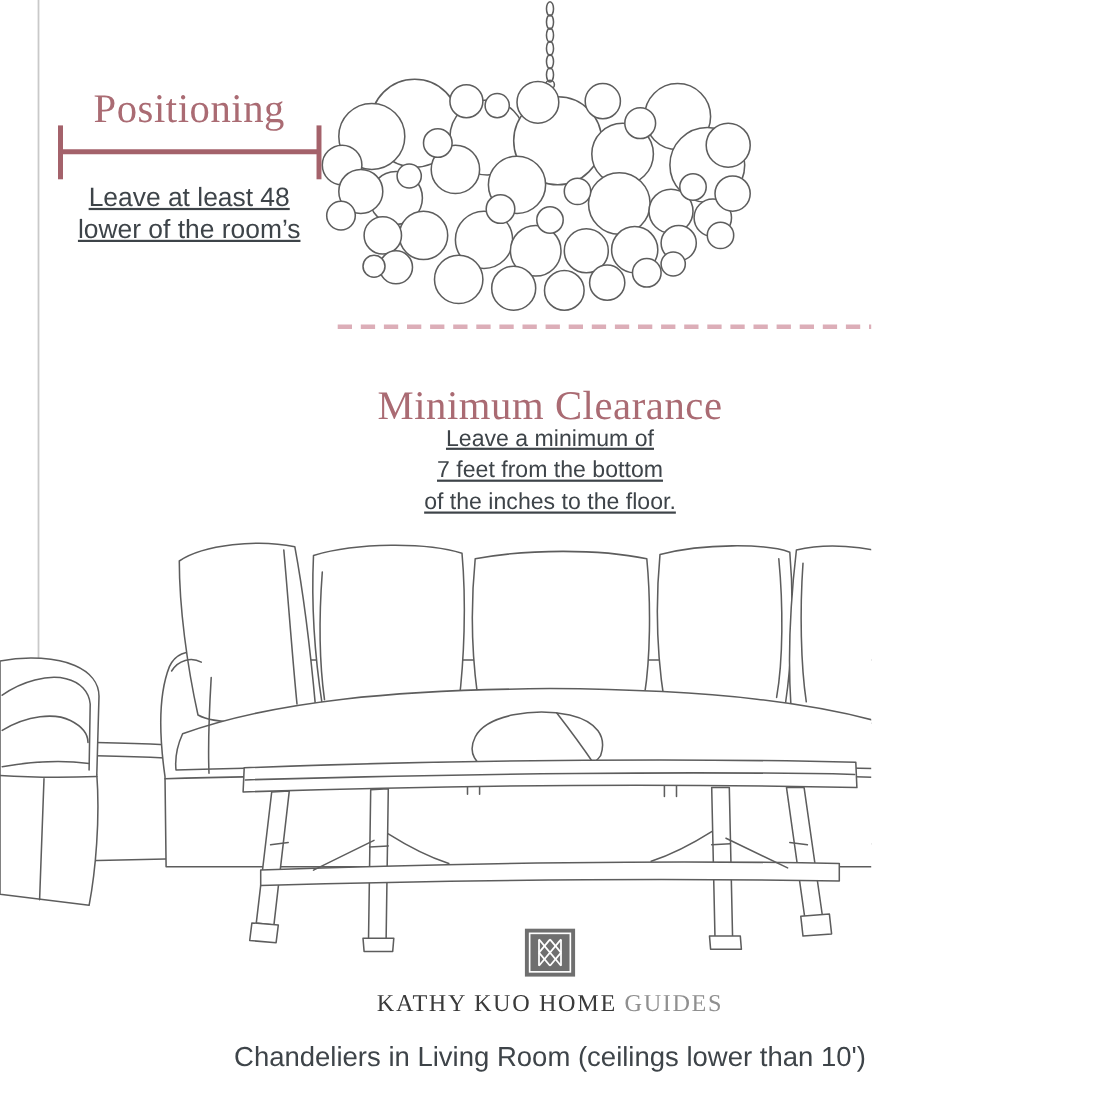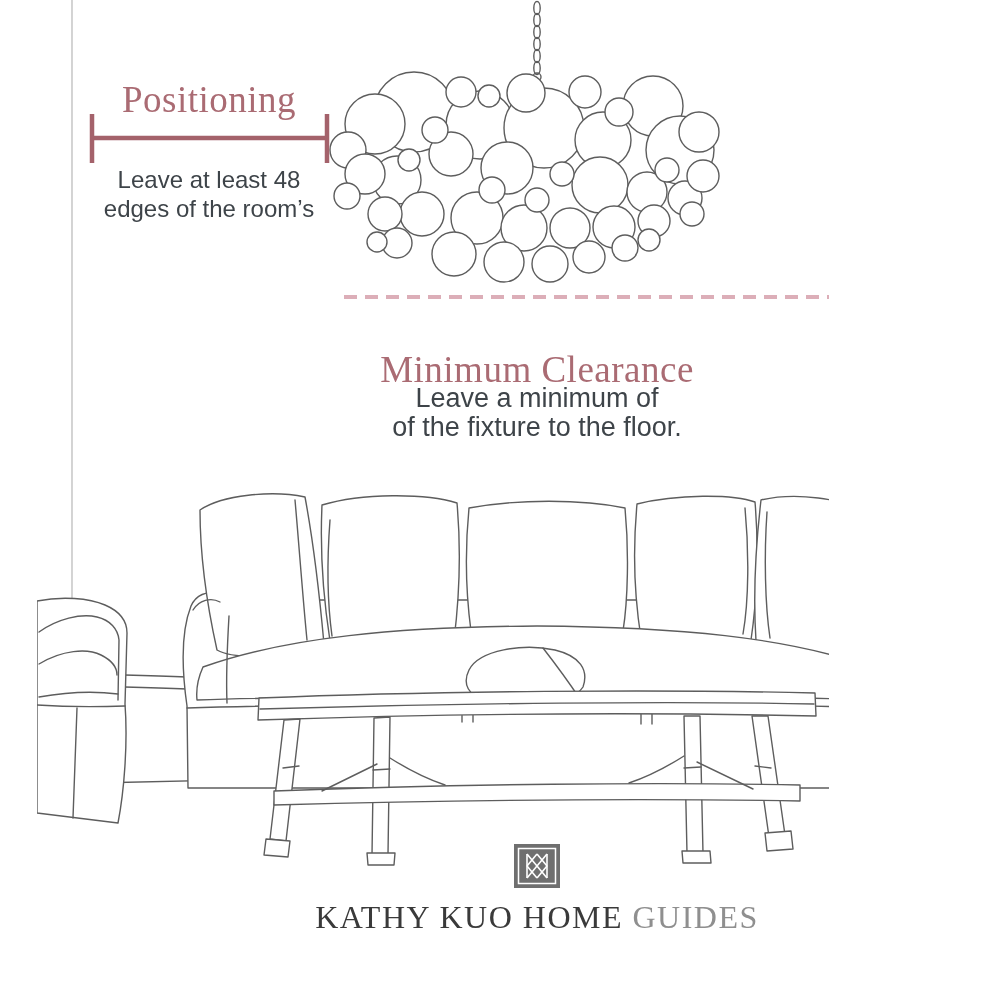--- a/index.html
+++ b/index.html
@@ -1,32 +1,32 @@
 <!DOCTYPE html>
 <html style="--accent: #a4626b; --accent-light: #dcaeb8; --heading: #aa6b73; --text: #3e4449; --sketch: #5d5d5d; --wall: #c9c9c9; --brand-dark: #3a3a3a; --brand-light: #8f8f8f; --logo-bg: #6f6f6f;"><head>
 <meta charset="utf-8">
 <style>
   html,body { margin:0; padding:0; background:#fff; }
   .canvas {
     position:relative; width:792px; height:1000px; background:#fff;
-    overflow:hidden; font-family:"Liberation Sans", sans-serif;margin-left:37px;
+    overflow:hidden; font-family:"Liberation Sans", sans-serif;
   }
   .heading {
     position:absolute; transform:translateX(-50%);
     font-family:"Liberation Serif", serif;
     font-size:37px; color:var(--heading); white-space:nowrap; letter-spacing:0.5px;
   }
   .body-text {
     position:absolute; transform:translateX(-50%);
-    color:var(--text); text-align:center; font-size:24px; line-height:29px;
-  }
-  .body-text.small { font-size:27px; }
+    color:var(--text); text-align:center; font-size:24px; line-height:29px;text-decoration:underline;
+  }
+  .body-text.small { font-size:21px; }
   .brand {
     position:absolute; left:500px; top:899px; transform:translateX(-50%);
-    font-family:"Liberation Serif", serif; font-size:32px; letter-spacing:1.5px;
+    font-family:"Liberation Serif", serif; font-size:22px; letter-spacing:1.5px;
     color:var(--brand-dark); white-space:nowrap;
   }
   .brand .lite { color:var(--brand-light); }
   .caption {
     position:absolute; left:500px; top:947px; transform:translateX(-50%);
     color:var(--text); font-size:25px; white-space:nowrap;
   }
   svg.scene { position:absolute; left:0; top:0; }
   .sk  { fill:none; stroke:var(--sketch); stroke-width:1.4; stroke-linecap:round; stroke-linejoin:round; }
   .skf { fill:#ffffff; stroke:var(--sketch); stroke-width:1.4; stroke-linecap:round; stroke-linejoin:round; }
@@ -197,28 +197,29 @@
       <line class="rulerV" x1="839" y1="296" x2="893" y2="296"></line>
       <line class="rulerV" x1="865" y1="296" x2="865" y2="870"></line>
       <line class="rulerV" x1="838" y1="870" x2="894" y2="870"></line>
     </g>
   </svg>
 
   <div class="heading" style="left:172px; top:78px;">Positioning</div>
 
   <div class="body-text" style="left:172px; top:165px;">
     <div>Leave at least 48</div>
-    <div>edges of the room’s</div>
+    <div>lower of the room’s</div>
   </div>
 
   <div class="heading" style="left:500px; top:348px;">Minimum Clearance</div>
 
   <div class="body-text small" style="left:500px; top:384px;">
     <div>Leave a minimum of</div>
-    <div>of the fixture to the floor.</div>
+    <div>7 feet from the bottom</div>
+    <div>of the inches to the floor.</div>
   </div>
 
   <svg class="logo" width="46" height="44" viewBox="0 0 46 44">
     <rect x="0" y="0" width="46" height="44" fill="var(--logo-bg)"></rect>
     <rect x="4.5" y="4.5" width="37" height="35" fill="none" stroke="#ffffff" stroke-width="1.5"></rect>
     <g stroke="#ffffff" stroke-width="1.6" fill="none">
       <line x1="13" y1="10" x2="13" y2="34"></line>
       <line x1="33" y1="10" x2="33" y2="34"></line>
       <line x1="13" y1="10" x2="33" y2="34"></line>
       <line x1="33" y1="10" x2="13" y2="34"></line>
@@ -227,14 +228,15 @@
       <line x1="13" y1="22" x2="23" y2="34"></line>
       <line x1="33" y1="22" x2="23" y2="34"></line>
     </g>
   </svg>
 
   <div class="brand">
     <span>KATHY KUO HOME</span>
     <span class="lite">GUIDES</span>
   </div>
 
+  <div class="caption">Chandeliers in Living Room (ceilings lower than 10')</div>
 
 </div>
 
 </body></html>

